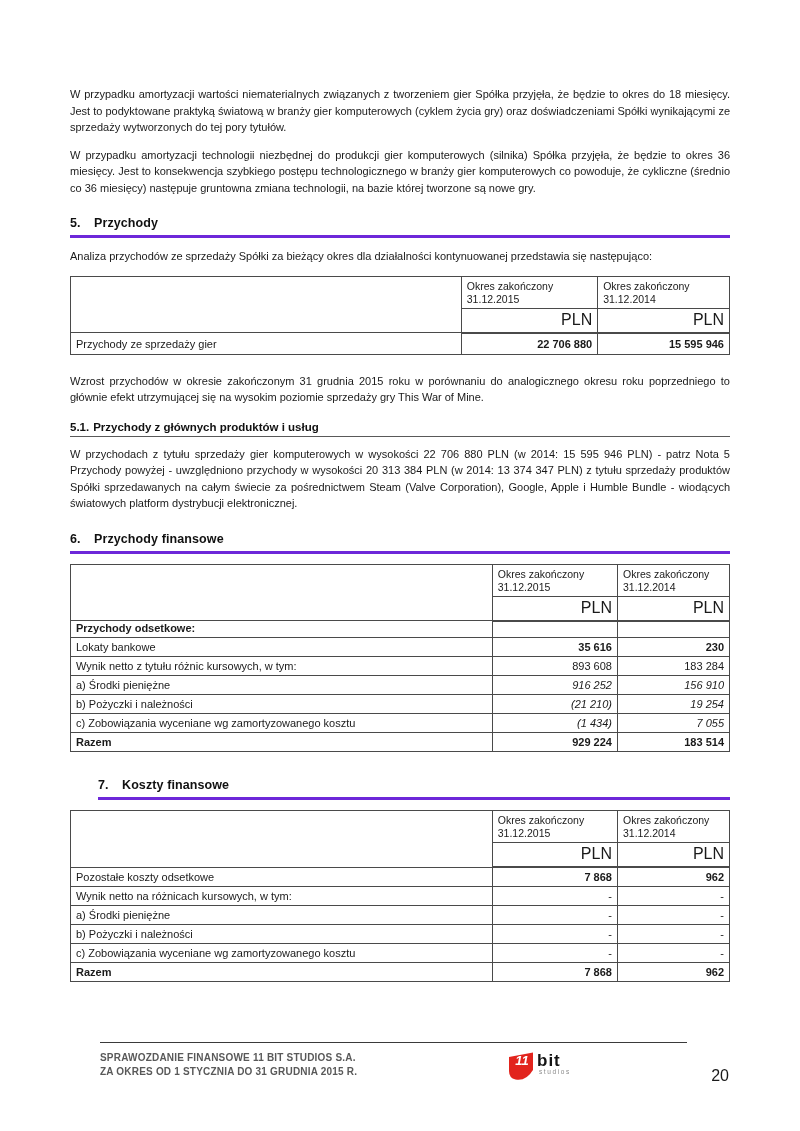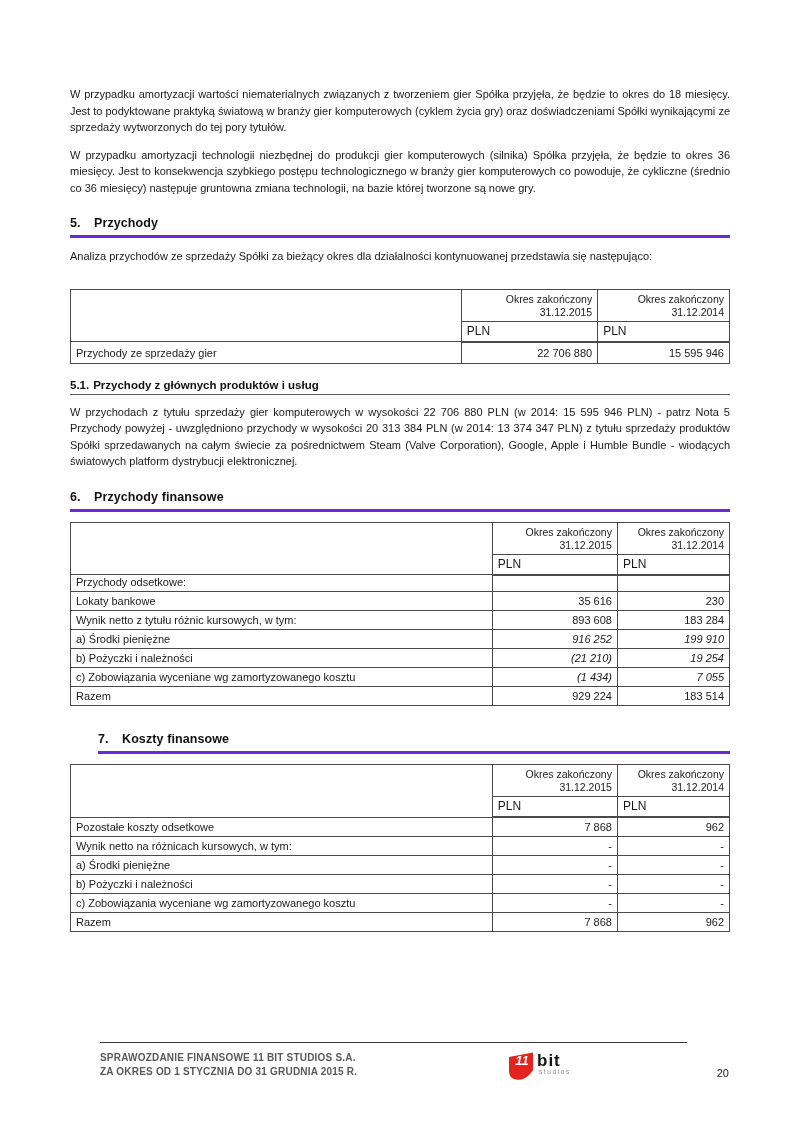--- a/index.html
+++ b/index.html
@@ -29,60 +29,60 @@
   }
   h3.h-sub .sec-num { display:inline-block; margin-right:4px; }
 
   table.fintable {
     width:100%; border-collapse:collapse; table-layout:fixed;
     font-size:11px; color:#1a1a1a; margin:2px 0 0 0;
   }
   table.fintable td { border:1px solid #4a4a4a; vertical-align:bottom; }
   .t5 col.c1 { width:59.3%; } .t5 col.c2 { width:20.7%; } .t5 col.c3 { width:20%; }
   .t67 col.c1 { width:64%; } .t67 col.c2 { width:19%; } .t67 col.c3 { width:17%; }
-  td.hcell { font-size:10.5px; line-height:13px; text-align:right; padding:3px 5px 2px 5px; }
-  td.unit  { font-size:12px; padding:2px 5px 3px 5px; border-bottom-width:2px !important; }
+  td.hcell { font-size:10.5px; line-height:13px; padding:3px 5px 2px 5px; }
+  td.unit  { font-size:16px; text-align:right; padding:2px 5px 3px 5px; border-bottom-width:2px !important; }
   td.lblc  { text-align:left; padding:4px 4px 4px 5px;margin-left:40px; }
   td.valc  { text-align:right; padding:4px 5px 4px 4px; }
   .t67 td.lblc { padding:1px 4px 3px 5px; }
   .t67 td.valc { padding:3px 5px 3px 4px; }
-  .b { font-weight:normal; }
+  .b { font-weight:bold; }
   .i { font-style:italic; }
 
   
   .footer-rule { position:absolute; left:100px; top:1042px; width:587px; border-top:1px solid #3a3a3a; }
   .footer-text {
     position:absolute; left:100px; top:1051px; width:403px;
     font-size:10px; line-height:13.5px;
     color:#595959; letter-spacing:0.2px; font-weight:bold;
   }
   .logo { position:absolute; left:507px; top:1049px; width:75px; height:38px; }
   .logo-sq { position:absolute; left:0; top:2px; width:28px; height:32px; }
   .logo-11 {
     position:absolute; left:4px; top:4px; width:22px; text-align:center;
     color:#fff; font-weight:bold; font-style:italic; font-size:13px; line-height:15px;
   }
   .logo-txt { position:absolute; left:30px; top:4px; display:flex; flex-direction:column; }
   .logo-bit { font-size:17px; font-weight:bold; color:#141414; line-height:15px; letter-spacing:1px; }
   .logo-studios { font-size:6.5px; color:#8a8a8a; letter-spacing:1.6px; line-height:7px; margin-left:2px; }
-  .page-number { position:absolute; right:71px; top:1067px; font-size:11px; color:#1a1a1a; }
+  .page-number { position:absolute; right:71px; top:1067px; font-size:16px; color:#1a1a1a; }
 </style>
 </head>
 <body>
 
 <div class="page">
   <div class="content">
 
     <p class="body mb10">W przypadku amortyzacji wartości niematerialnych związanych z tworzeniem gier Spółka przyjęła, że będzie to okres do 18 miesięcy. Jest to podyktowane praktyką światową w branży gier komputerowych (cyklem życia gry) oraz doświadczeniami Spółki wynikającymi ze sprzedaży wytworzonych do tej pory tytułów.</p>
     <p class="body">W przypadku amortyzacji technologii niezbędnej do produkcji gier komputerowych (silnika) Spółka przyjęła, że będzie to okres 36 miesięcy. Jest to konsekwencja szybkiego postępu technologicznego w branży gier komputerowych co powoduje, że cykliczne (średnio co 36 miesięcy) następuje gruntowna zmiana technologii, na bazie której tworzone są nowe gry.</p>
 
     <h2 class="h-main">
       <span class="sec-num">5.</span><span>Przychody</span>
     </h2>
-    <p class="body" style="margin-bottom:24px;">Analiza przychodów ze sprzedaży Spółki za bieżący okres dla działalności kontynuowanej przedstawia się następująco:</p>
+    <p class="body" style="margin-bottom:11px;">Analiza przychodów ze sprzedaży Spółki za bieżący okres dla działalności kontynuowanej przedstawia się następująco:</p>
 
     <table class="fintable t5">
       <colgroup>
           <col class="c1">
           <col class="c2">
           <col class="c3">
         </colgroup>
       <tbody>
         <tr>
           <td class="lblc" rowspan="2"></td>
@@ -100,20 +100,21 @@
           <td class="unit">PLN</td>
         </tr>
         <tr>
           <td class="lblc">Przychody ze sprzedaży gier</td>
           <td class="valc b">22 706 880</td>
           <td class="valc b">15 595 946</td>
         </tr>
       </tbody>
     </table>
 
+    <p class="body" style="margin:18px 0 14px 0;">Wzrost przychodów w okresie zakończonym 31 grudnia 2015 roku w porównaniu do analogicznego okresu roku poprzedniego to głównie efekt utrzymującej się na wysokim poziomie sprzedaży gry This War of Mine.</p>
 
     <h3 class="h-sub">
       <span class="sec-num">5.1.</span><span>Przychody z głównych produktów i usług</span>
     </h3>
 
     <p class="body">W przychodach z tytułu sprzedaży gier komputerowych w wysokości 22 706 880 PLN (w 2014: 15 595 946 PLN) - patrz Nota 5 Przychody powyżej - uwzględniono przychody w wysokości 20 313 384 PLN (w 2014: 13 374 347 PLN) z tytułu sprzedaży produktów Spółki sprzedawanych na całym świecie za pośrednictwem Steam (Valve Corporation), Google, Apple i Humble Bundle - wiodących światowych platform dystrybucji elektronicznej.</p>
 
     <h2 class="h-main">
       <span class="sec-num">6.</span><span>Przychody finansowe</span>
     </h2>
@@ -151,21 +152,21 @@
           <td class="valc b">230</td>
         </tr>
         <tr>
           <td class="lblc">Wynik netto z tytułu różnic kursowych, w tym:</td>
           <td class="valc">893 608</td>
           <td class="valc">183 284</td>
         </tr>
         <tr>
           <td class="lblc">a) Środki pieniężne</td>
           <td class="valc i">916 252</td>
-          <td class="valc i">199 910</td>
+          <td class="valc i">156 910</td>
         </tr>
         <tr>
           <td class="lblc">b) Pożyczki i należności</td>
           <td class="valc i">(21 210)</td>
           <td class="valc i">19 254</td>
         </tr>
         <tr>
           <td class="lblc">c) Zobowiązania wyceniane wg zamortyzowanego kosztu</td>
           <td class="valc i">(1 434)</td>
           <td class="valc i">7 055</td>

